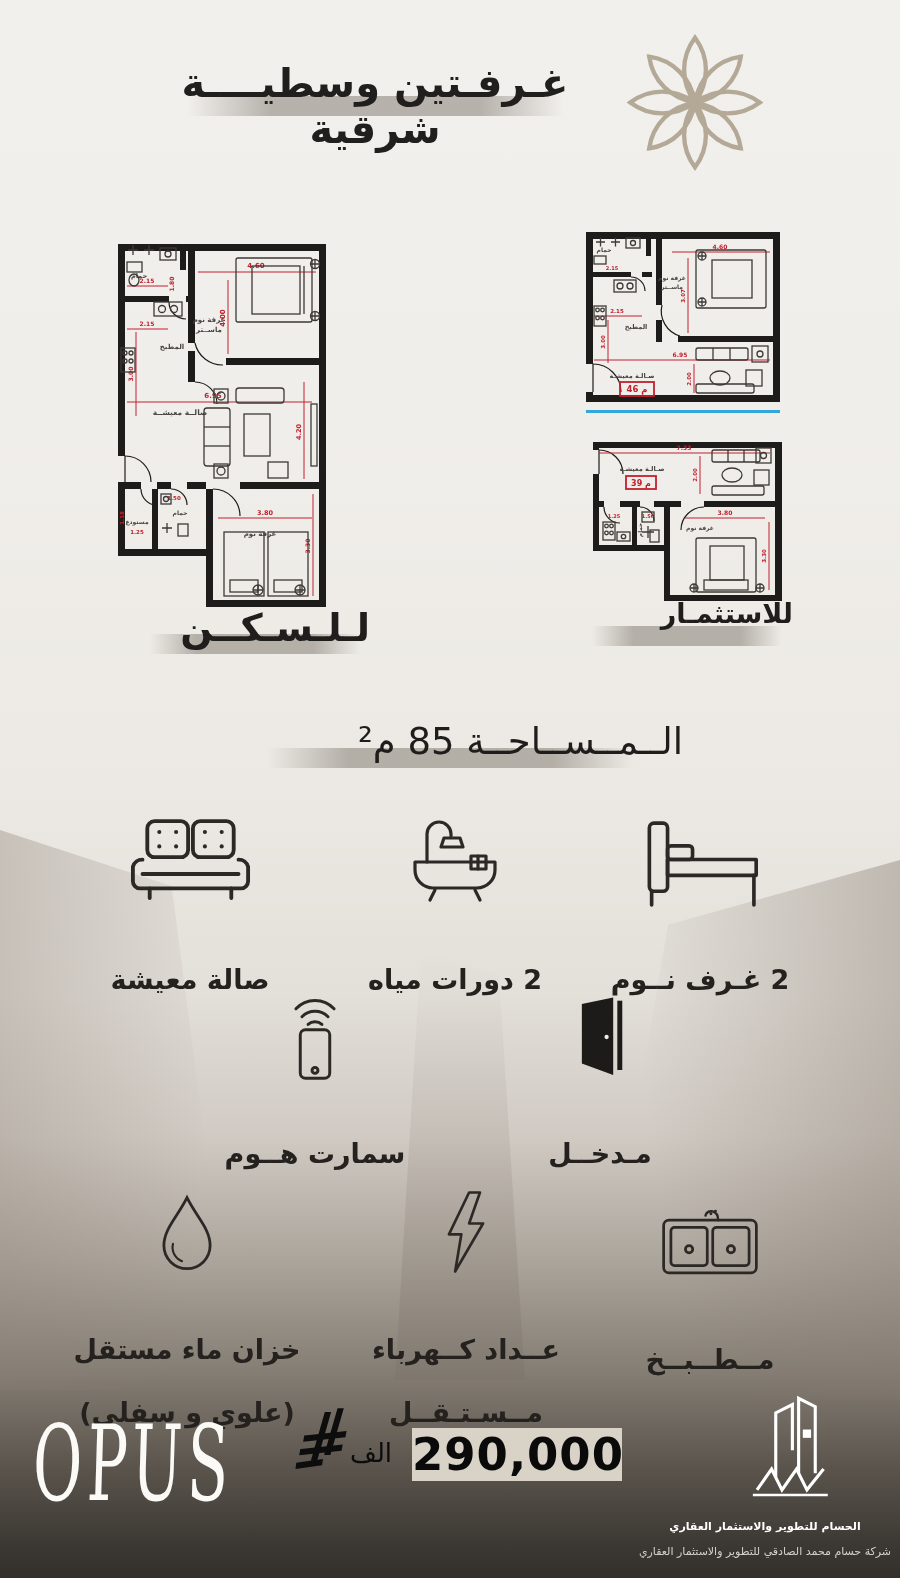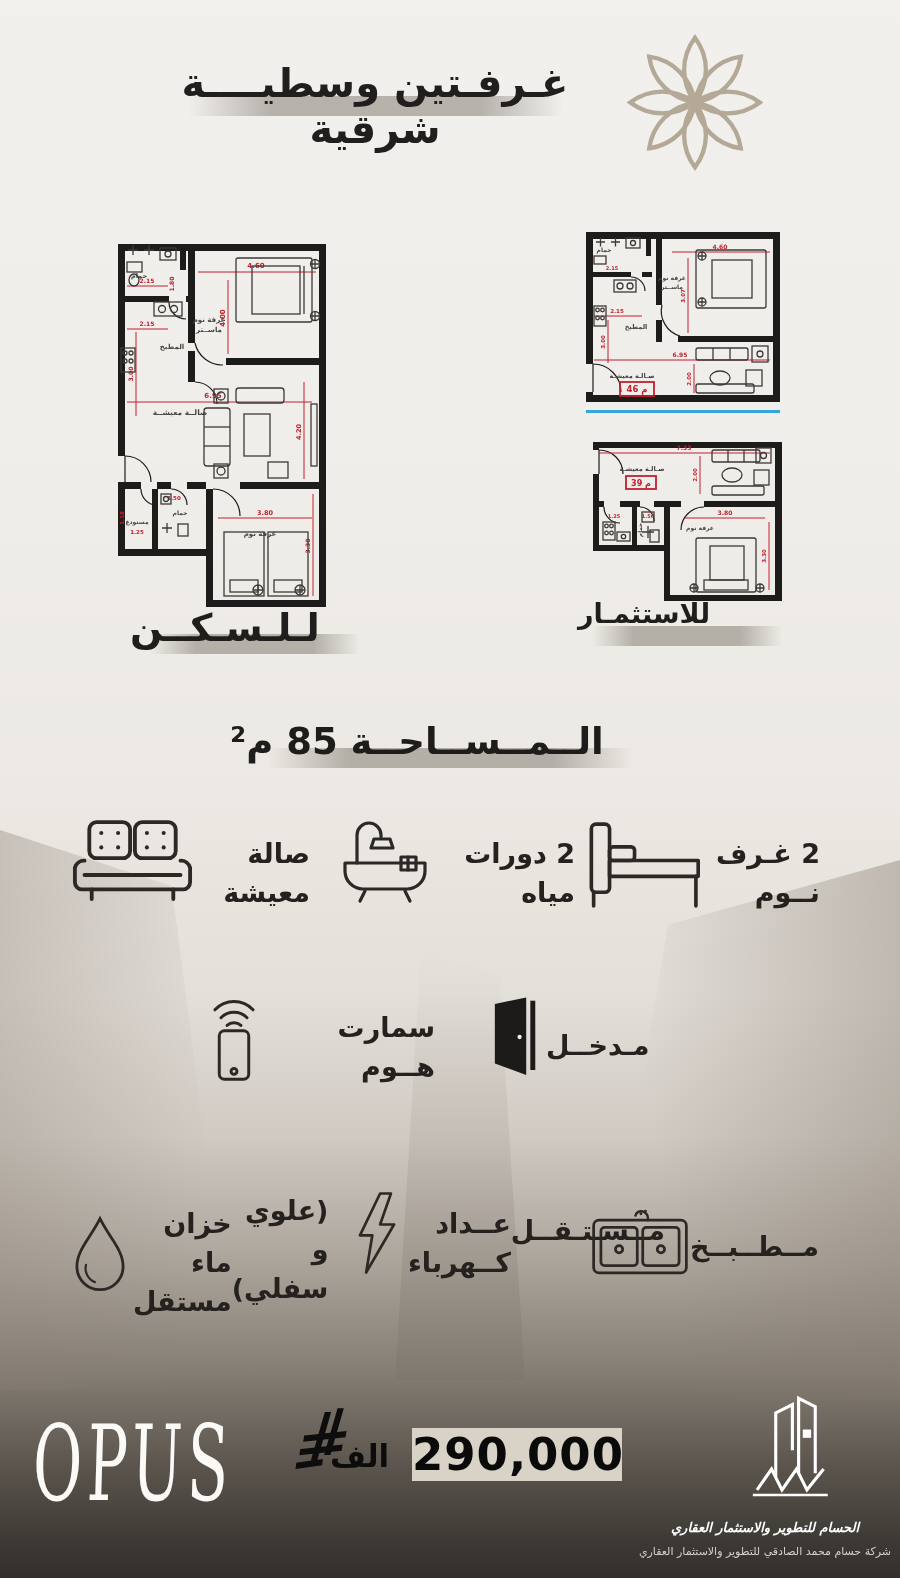--- a/index.html
+++ b/index.html
@@ -23,43 +23,43 @@
     clip-path:polygon(20% 0,80% 6%,100% 100%,0 100%);}
 
   .hl-band{position:absolute;height:20px;
     background:linear-gradient(90deg,rgba(118,110,100,0) 0%,rgba(118,110,100,.48) 22%,rgba(118,110,100,.48) 78%,rgba(118,110,100,0) 100%);}
 
   .title{position:absolute;left:175px;top:60px;width:400px;text-align:center;
     direction:rtl;font-size:40px;font-weight:700;color:#211f1d;z-index:2;}
   .flower{position:absolute;left:620px;top:30px;z-index:1;}
 
   .plan-svg{position:absolute;}
-  .plan-label{position:absolute;direction:rtl;text-align:left;font-weight:700;
+  .plan-label{position:absolute;direction:rtl;text-align:right;font-weight:700;
     font-size:38px;color:#201e1c;z-index:2;}
 
-  .area-title{position:absolute;left:230px;top:720px;width:440px;text-align:left;
-    direction:rtl;font-size:37px;font-weight:700;color:#1f1d1b;z-index:2;}
-
-  .feature{position:absolute;width:240px;display:flex;
-    align-items:center;color:#24211e;}
+  .area-title{position:absolute;left:243px;top:720px;width:440px;text-align:right;
+    direction:rtl;font-size:37px;font-weight:400;color:#1f1d1b;z-index:2;}
+
+  .feature{position:absolute;width:240px;display:flex;flex-direction:column;
+    align-items:center;color:#24211e;gap:24px;}
   .feature .icon-box{height:102px;display:flex;align-items:flex-end;justify-content:center;}
   .feature .f-label{direction:rtl;font-size:27px;font-weight:700;margin-top:26px;line-height:1.45;}
   .feature .f-label2{direction:rtl;font-size:27px;font-weight:700;line-height:1.45;}
 
   .opus{position:absolute;left:35px;top:1402px;width:195px;color:#fbfaf7;
     font-family:"DejaVu Serif",serif;font-size:60px;letter-spacing:5px;
     transform:scaleY(1.75) skewX(-3deg);transform-origin:left top;white-space:nowrap;}
   .riyal{position:absolute;left:292px;top:1408px;}
-  .alf{position:absolute;left:330px;top:1438px;font-size:31px;font-weight:700;color:#0c0c0c;}
+  .alf{position:absolute;left:350px;top:1438px;font-size:26px;font-weight:400;color:#0c0c0c;}
   .price-band{position:absolute;left:412px;top:1428px;width:210px;height:53px;
     background:#d8d3c6;display:flex;align-items:center;
     font-size:45px;font-weight:700;color:#0a0a0a;letter-spacing:1px;}
   .company-logo{position:absolute;left:738px;top:1390px;}
   .company-name{position:absolute;left:640px;top:1520px;width:250px;text-align:center;
-    direction:rtl;font-size:13px;font-weight:700;color:#ffffff;font-style:italic;}
+    direction:rtl;font-size:11px;font-weight:700;color:#ffffff;}
   .company-sub{position:absolute;left:638px;top:1545px;width:254px;text-align:center;
     direction:rtl;font-size:11px;color:#d4d1cc;}
 
   
   .wall{fill:#1e1c1a;}
   .dim{stroke:#c2202e;stroke-width:1;fill:none;}
   .dimt{fill:#c2202e;font-weight:700;}
   .room{fill:#474341;font-weight:700;}
   .furn{fill:none;stroke:#3c3936;stroke-width:1.3;}
   .arc{fill:none;stroke:#1e1c1a;stroke-width:1.2;}

